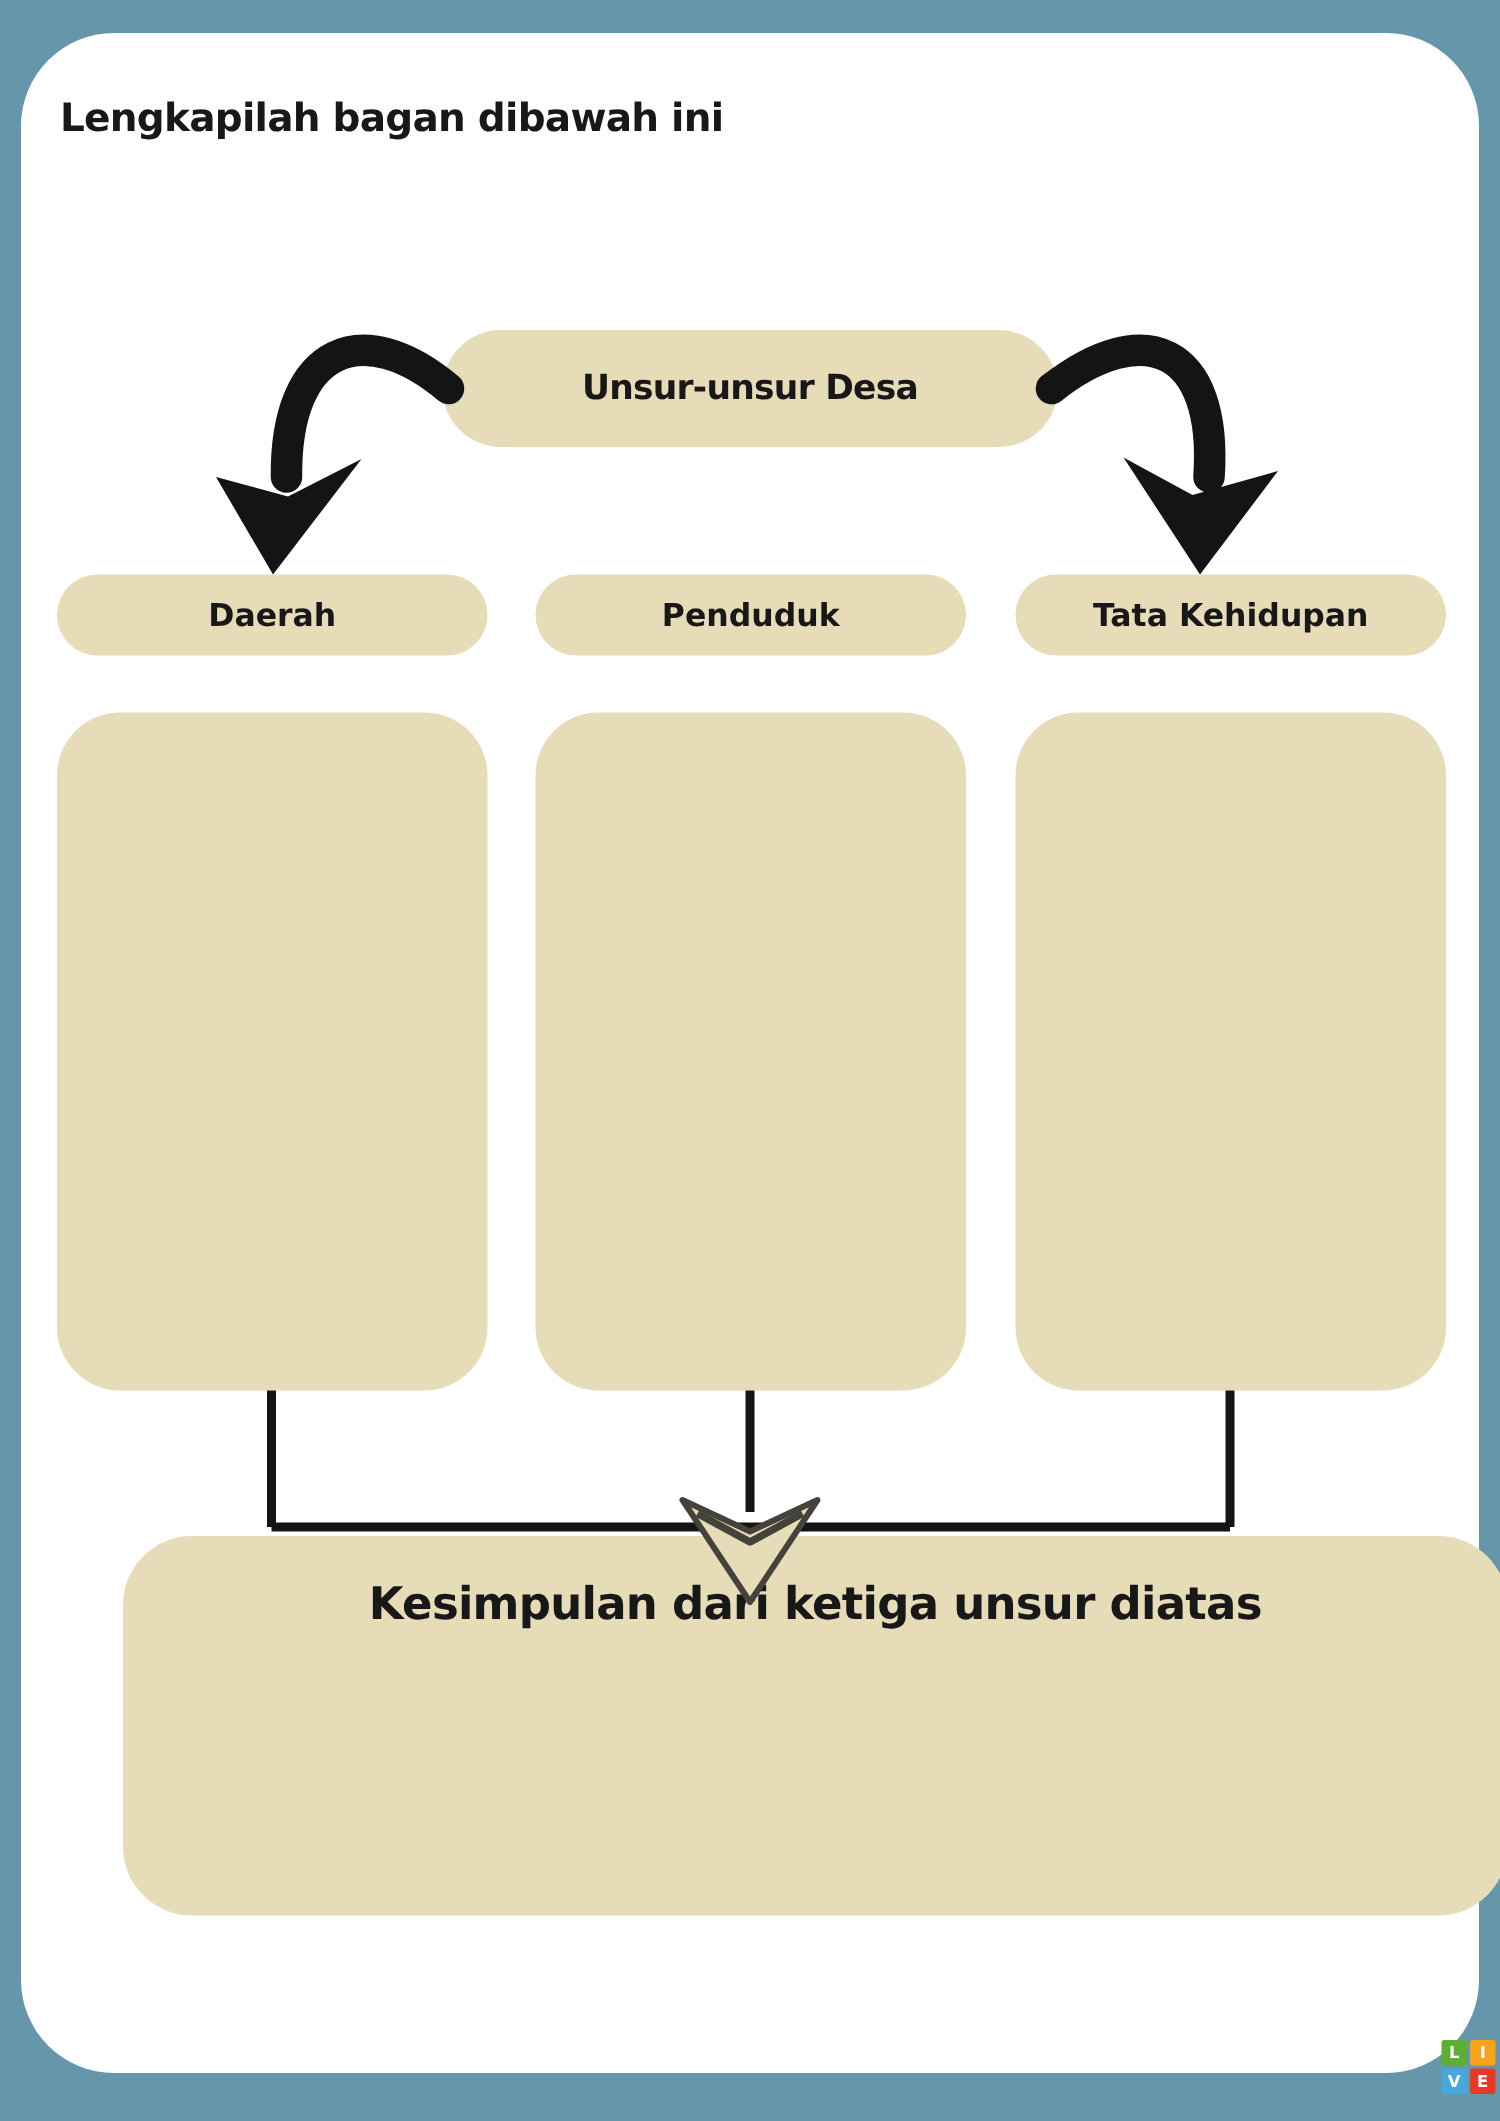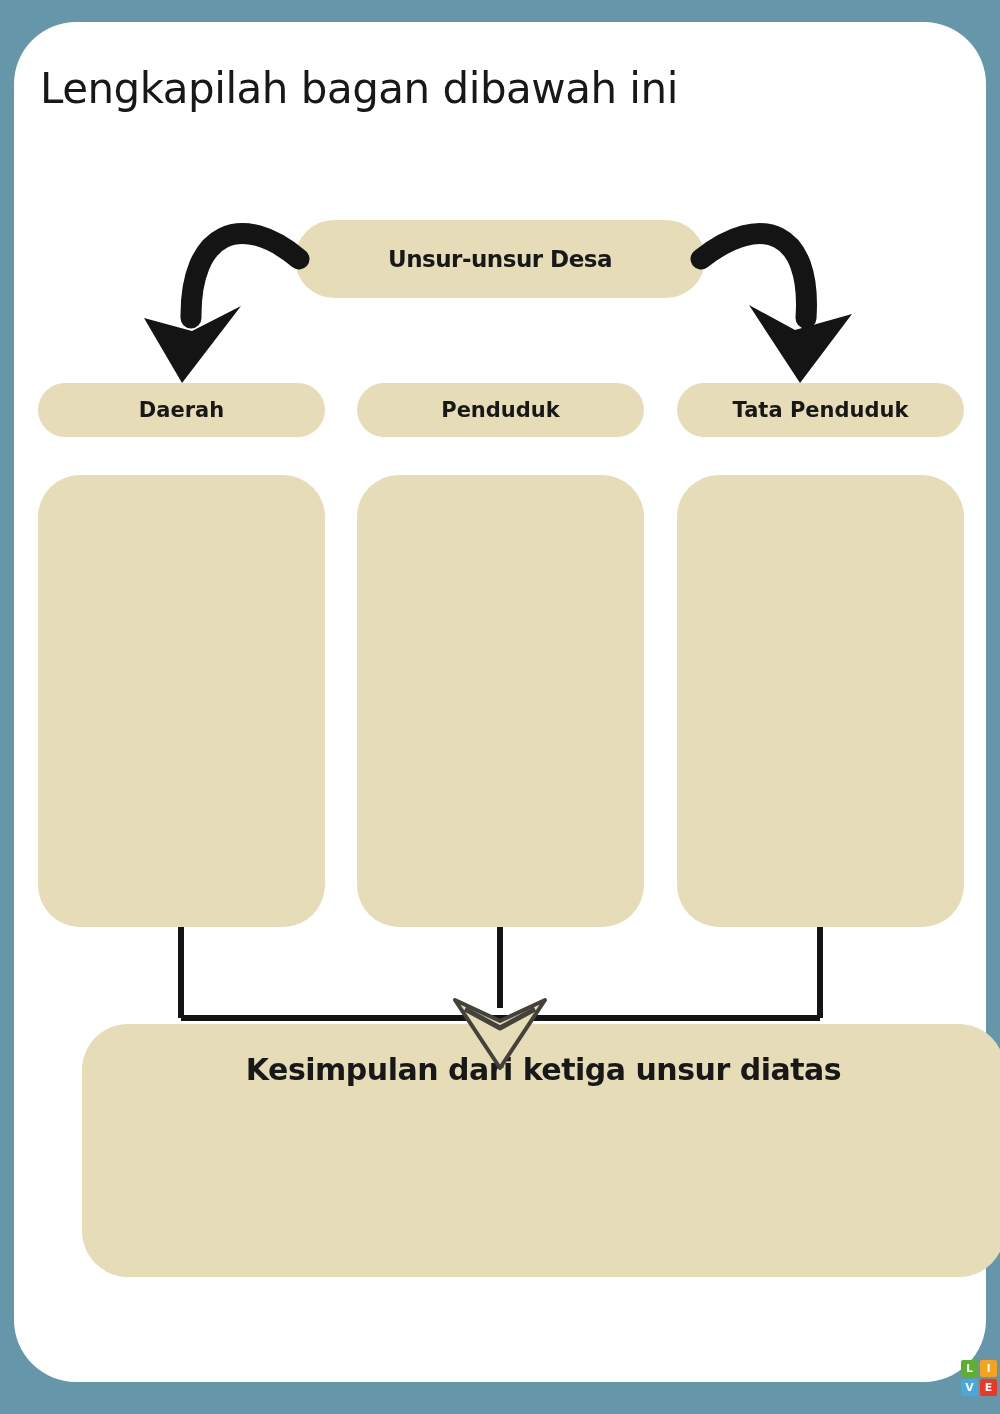--- a/index.html
+++ b/index.html
@@ -6,21 +6,21 @@
   .page{
     position:relative;width:1000px;height:1414px;overflow:hidden;
     background:#6596aa;font-family:"DejaVu Sans","Liberation Sans",sans-serif;
   }
   .card{
     position:absolute;left:14px;top:22px;width:972px;height:1360px;
     background:#ffffff;border-radius:62px;
   }
   .page-title{
     position:absolute;left:40px;top:64px;
-    font-size:42px;font-weight:normal;color:#181818;letter-spacing:-0.5px;
+    font-size:26px;font-weight:bold;color:#181818;letter-spacing:-0.5px;
   }
   .pill{
     position:absolute;background:#e6dcb8;display:flex;
     align-items:center;justify-content:center;
     color:#181818;font-weight:bold;
   }
   .root-pill{left:295px;top:220px;width:410px;height:78px;border-radius:39px;font-size:23px;letter-spacing:-0.5px;}
   .branch-pill{top:383px;width:287px;height:54px;border-radius:27px;font-size:21px;}
   .branch-0{left:38px;text-align:center;}
   .branch-1{left:357px;}
@@ -74,21 +74,21 @@
     <span>Unsur-unsur Desa</span>
   </div>
 
   <div class="pill branch-pill branch-0">
     <span>Daerah</span>
   </div>
   <div class="pill branch-pill branch-1">
     <span>Penduduk</span>
   </div>
   <div class="pill branch-pill branch-2">
-    <span>Tata Penduduk</span>
+    <span>Tata Kehidupan</span>
   </div>
 
   <div class="answer-box branch-0"></div>
   <div class="answer-box branch-1"></div>
   <div class="answer-box branch-2"></div>
 
   <div class="conclusion-box">
     <div class="conclusion-label">Kesimpulan dari ketiga unsur diatas</div>
   </div>
 

